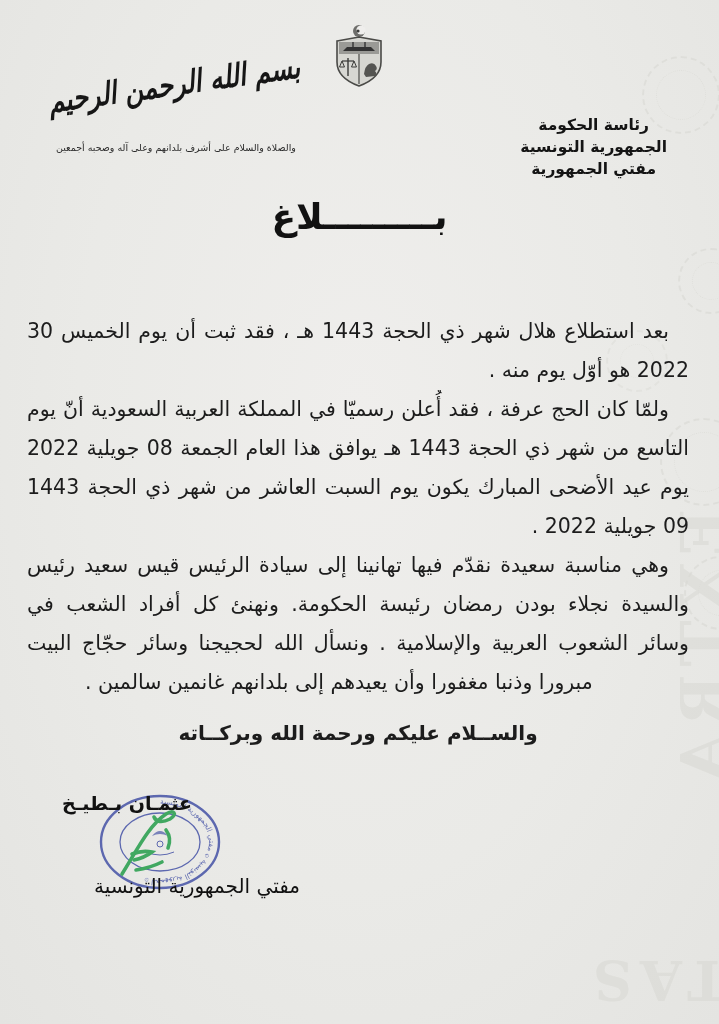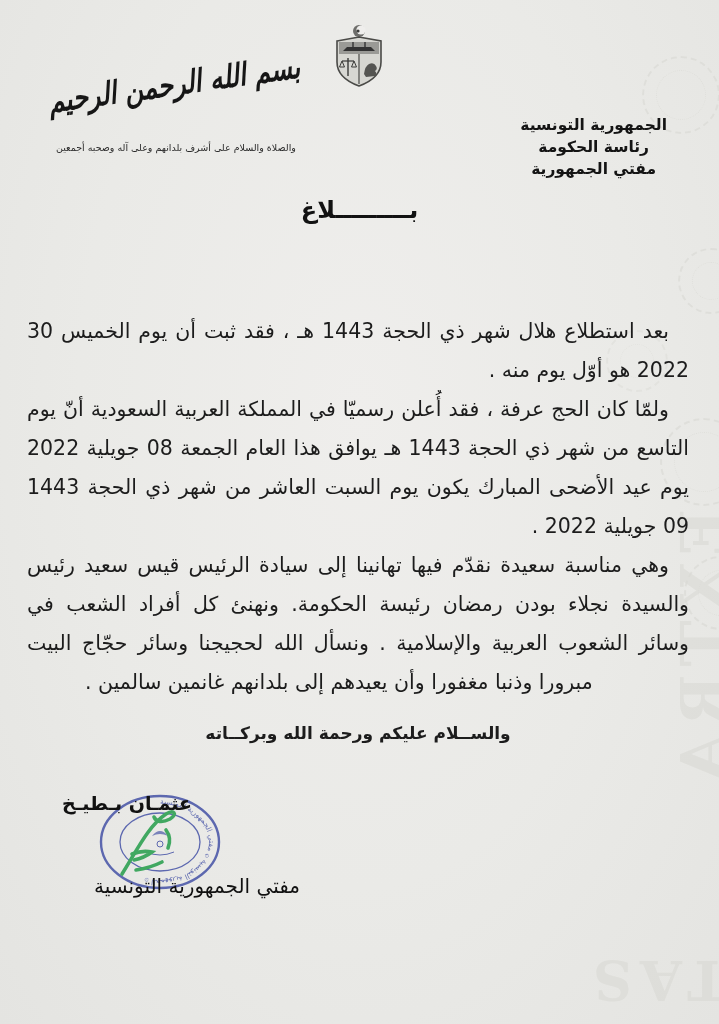--- a/index.html
+++ b/index.html
@@ -29,33 +29,33 @@
     font-size:25px;font-weight:bold;font-style:italic;
     transform:rotate(-8deg) scaleY(1.25);transform-origin:left top;
     letter-spacing:1px;color:#161616;
   }
   .salat{position:absolute;left:56px;top:142px;width:200px;font-size:9.5px;color:#2a2a2a;
          text-align:center;white-space:nowrap;}
   .authority{position:absolute;right:52px;top:114px;text-align:center;direction:rtl;
              font-size:15.5px;font-weight:bold;line-height:22px;color:#141414;}
   
   .doc-title{position:absolute;left:0;right:0;top:196px;text-align:center;direction:rtl;
-             font-size:24px;font-weight:bold;color:#121212;}
+             font-size:36px;font-weight:bold;color:#121212;}
   .site-wm{position:absolute;left:0;right:0;top:238px;text-align:center;
            font-family:"DejaVu Serif",serif;font-weight:bold;font-size:54px;color:#0d0d0d;}
   
   .body-text{position:absolute;top:312px;left:27px;right:30px;direction:rtl;
              font-size:20.5px;line-height:39px;color:#1c1c1c;}
   .para{margin:0;}
   .line{text-align:justify;text-align-last:justify;height:39px;overflow:hidden;}
   .para .line:first-child{padding-right:20px;}
   .para .line:last-child{text-align-last:right;}
   .para-3 .line:last-child{text-align-last:left;padding-left:58px;}
   .closing{margin-top:12px;text-align:center;text-align-last:center;font-weight:bold;
-           font-size:17px;height:40px;}
+           font-size:20px;height:40px;}
   
   .sig-name{position:absolute;left:62px;top:792px;width:170px;text-align:left;direction:rtl;
             font-size:19px;font-weight:bold;letter-spacing:1px;color:#111;z-index:3;}
   .sig-title{position:absolute;left:40px;top:874px;width:260px;direction:rtl;text-align:right;
              font-size:20px;font-weight:normal;letter-spacing:.5px;color:#111;z-index:3;}
   .stamp{position:absolute;left:96px;top:792px;width:130px;height:102px;z-index:2;opacity:.88;}
 </style>
 </head>
 <body>
 
@@ -90,22 +90,22 @@
       <path d="M9,37 l-2.5,6 h5 Z M21,37 l-2.5,6 h5 Z" fill="#55555২" fill-opacity="0" stroke="#3a3a38" stroke-width="1"></path>
 
       <path d="M31,50 q1,-8 5,-10 q5,-2 7,2 q2,3 -1,5 q3,3 0,5 l-9,1 Z" fill="#555552"></path>
     </svg>
   </div>
 
   <div class="basmala">بسم الله الرحمن الرحيم</div>
   <div class="salat">والصلاة والسلام على أشرف بلدانهم وعلى آله وصحبه أجمعين</div>
 
   <div class="authority">
+    <div>رئاسة الحكومة</div>
     <div>الجمهورية التونسية</div>
-    <div>رئاسة الحكومة</div>
     <div>مفتي الجمهورية</div>
   </div>
 
   <div class="doc-title">بـــــــــلاغ</div>
 
 
   <div class="body-text">
     <div class="para para-1">
       <div class="line">بعد استطلاع هلال شهر ذي الحجة 1443 هـ ، فقد ثبت أن يوم الخميس 30 جوان</div>
       <div class="line">2022 هو أوّل يوم منه .</div>

